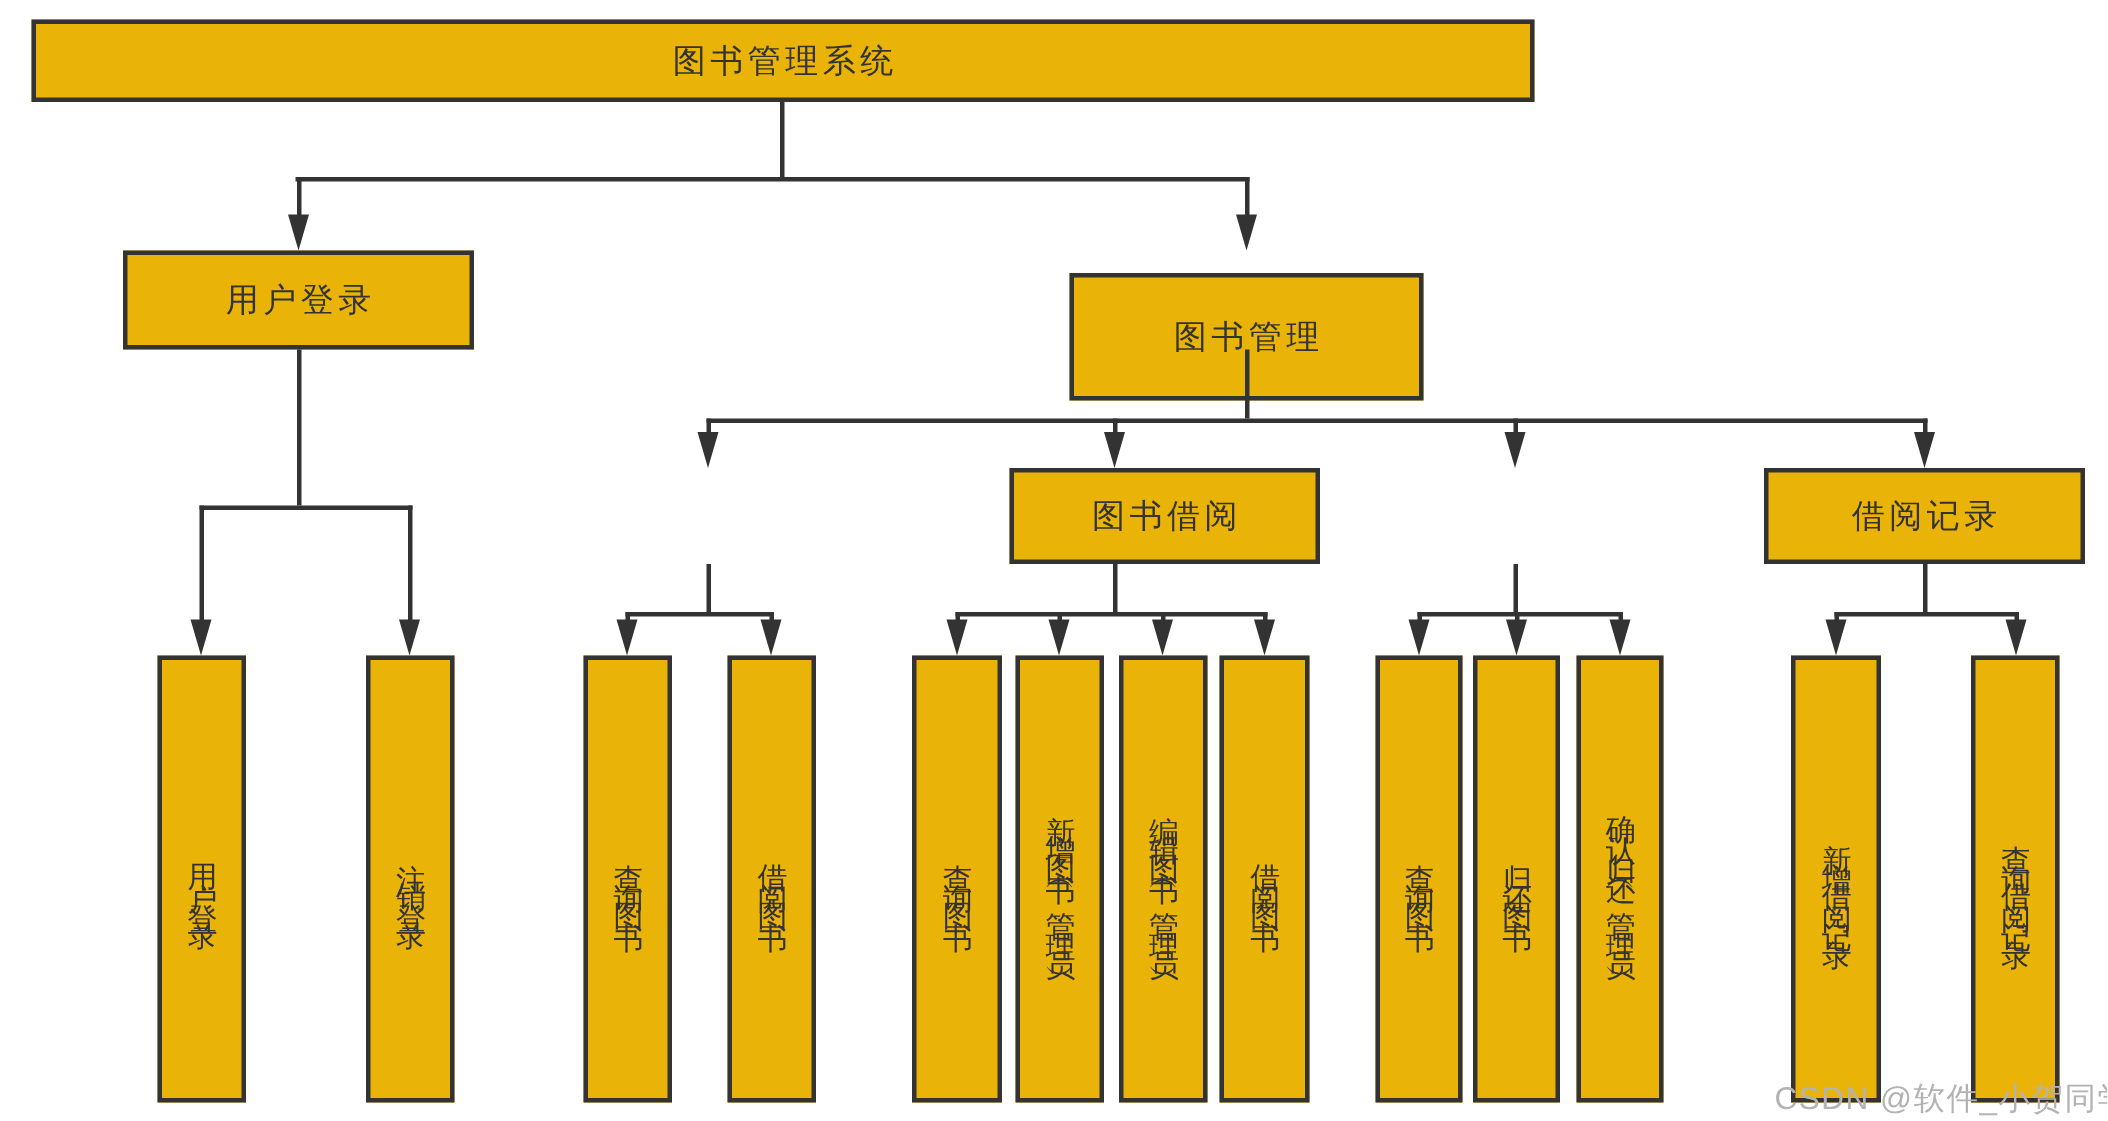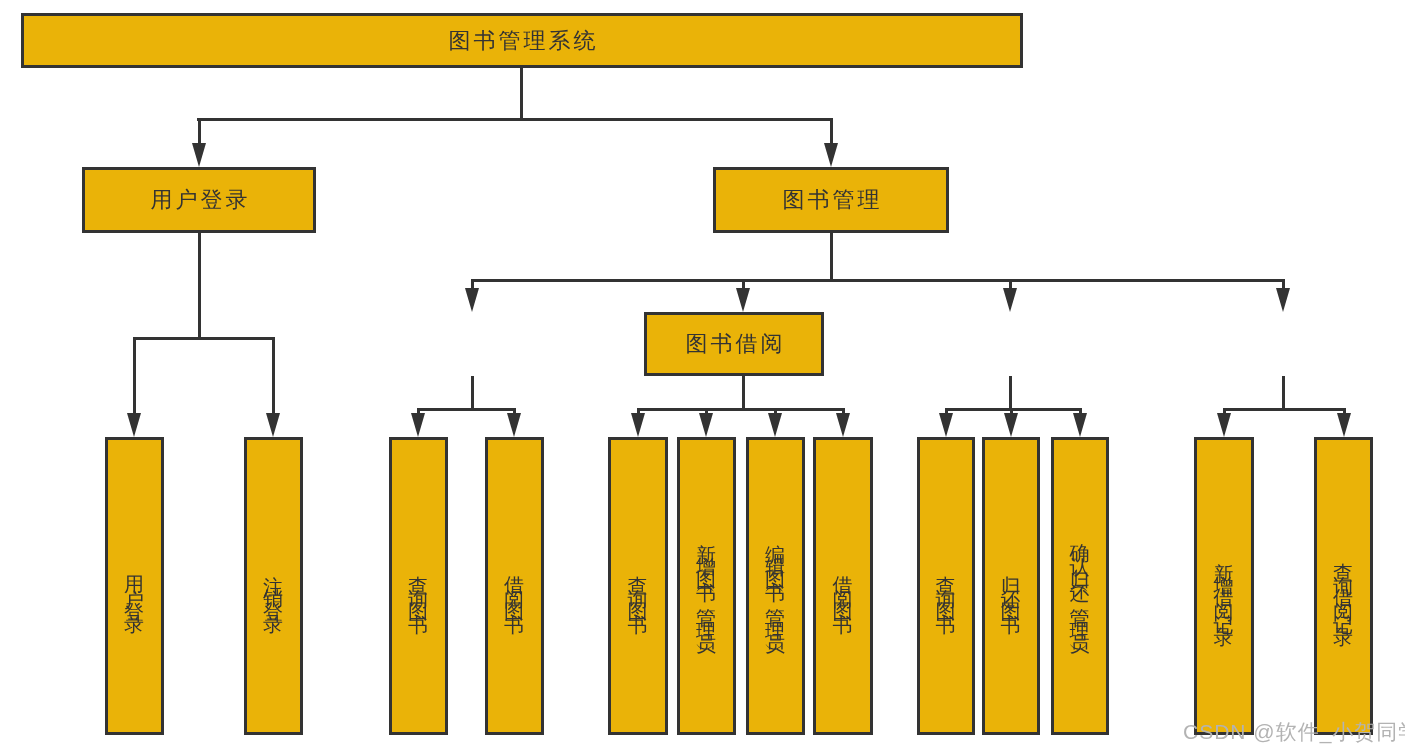--- a/index.html
+++ b/index.html
@@ -34,26 +34,29 @@
 
 <div class="canvas">
 
   <div class="box h" style="left:21px;top:13px;width:1002px;height:55px">
     <span class="lbl">图书管理系统</span>
   </div>
 
   <div class="box h" style="left:82px;top:167px;width:234px;height:66px">
     <span class="lbl">用户登录</span>
   </div>
-  <div class="box h" style="left:713px;top:167px;width:236px;height:66px">
+  <div class="box h" style="left:713px;top:182px;width:236px;height:85px">
     <span class="lbl">图书管理</span>
   </div>
 
-  <div class="box h" style="left:644px;top:312px;width:180px;height:64px">
+  <div class="box h" style="left:673px;top:312px;width:207px;height:64px">
     <span class="lbl">图书借阅</span>
+  </div>
+  <div class="box h" style="left:1176px;top:312px;width:214px;height:64px">
+    <span class="lbl">借阅记录</span>
   </div>
 
   <div class="box v" style="left:105px;top:437px;width:59px;height:298px">
     <span class="lbl">用户登录</span>
   </div>
   <div class="box v" style="left:244px;top:437px;width:59px;height:298px">
     <span class="lbl">注销登录</span>
   </div>
 
   <div class="box v" style="left:389px;top:437px;width:59px;height:298px">

